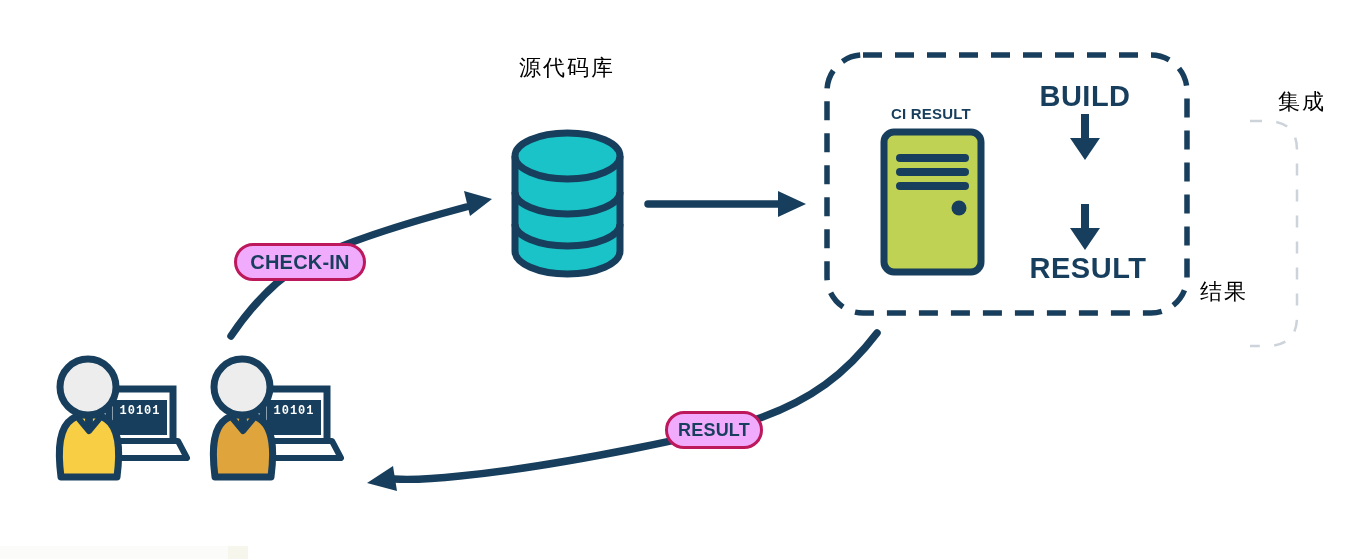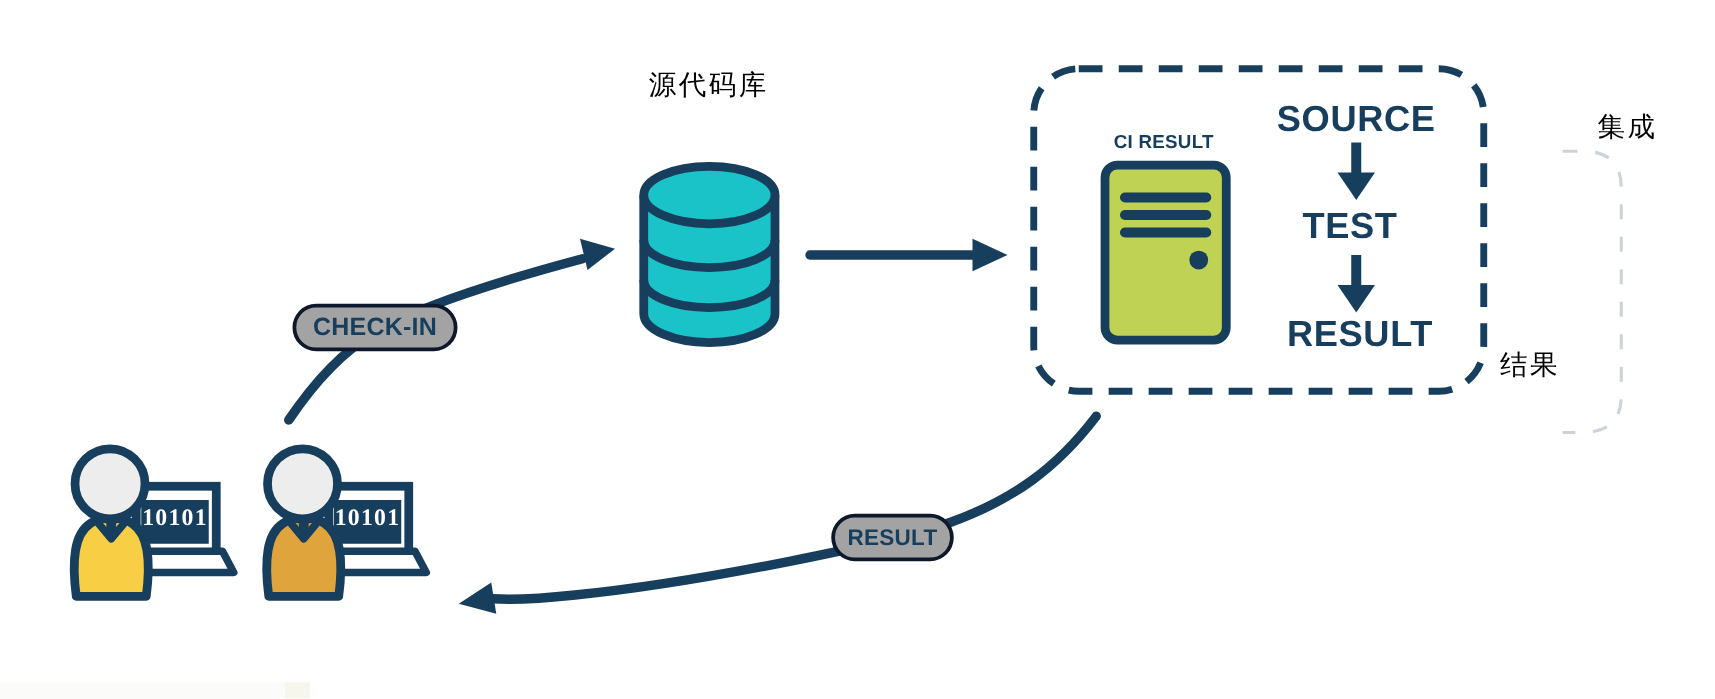--- a/index.html
+++ b/index.html
@@ -38,35 +38,35 @@
   .step-label{
     font-size:29px;
     letter-spacing:0.5px;
   }
   .step-build{left:1010px;top:80px;width:150px;}
   .step-test{left:1005px;top:165px;width:150px;}
   .step-result{left:1013px;top:252px;width:150px;}
 
   .pill{
     position:absolute;z-index:2;
-    background:#a3a3a3;
-    border:3px solid #0f172a;
+    background:#f0abfc;
+    border:3px solid #be185d;
     border-radius:20px;
     display:flex;align-items:center;justify-content:center;
     color:#173e5c;font-weight:bold;
     box-sizing:border-box;
   }
   .pill-checkin{left:234px;top:243px;width:132px;height:38px;font-size:20px;letter-spacing:0.2px;}
   .pill-result{left:665px;top:411px;width:98px;height:38px;font-size:18px;letter-spacing:0.2px;}
 
   .screen-code{
     color:#ffffff;font-weight:bold;
-    font-size:19px;letter-spacing:1px;
+    font-size:12px;letter-spacing:1px;
     width:54px;text-align:center;
-    font-family:Liberation Serif, serif;
+    font-family:Liberation Mono, monospace;
   }
   .code-1{left:113px;top:404px;}
   .code-2{left:267px;top:404px;}
 
   .cn-source{left:506px;top:53px;width:122px;text-align:center;}
   .cn-integration{left:1278px;top:87px;}
   .cn-result{left:1200px;top:277px;}
 </style>
 </head>
 <body>
@@ -146,22 +146,21 @@
 
   <div class="ov cn-label cn-source">源代码库</div>
 
 
   <div class="pill pill-checkin">
     <span>CHECK-IN</span>
   </div>
 
   <div class="ov navy-title ci-server-label">CI RESULT</div>
 
-  <div class="ov navy-title step-label step-build">SOURCE</div>
-  <div class="ov navy-title step-label step-test">TEST</div>
+  <div class="ov navy-title step-label step-build">BUILD</div>
   <div class="ov navy-title step-label step-result">RESULT</div>
 
   <div class="ov cn-label cn-integration">集成</div>
   <div class="ov cn-label cn-result">结果</div>
 
   <div class="pill pill-result">
     <span>RESULT</span>
   </div>
 
   <div class="ov screen-code code-1">10101</div>

